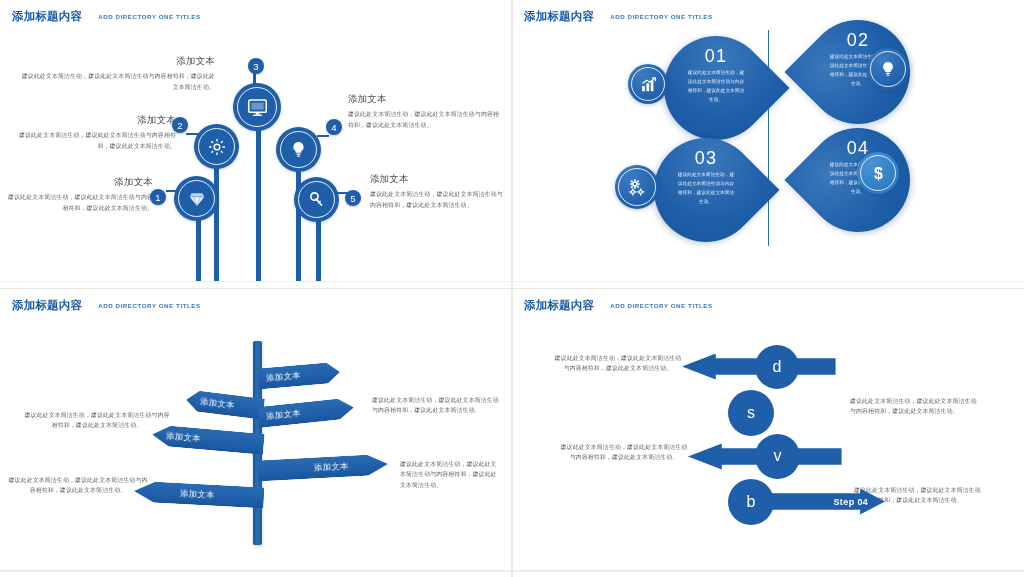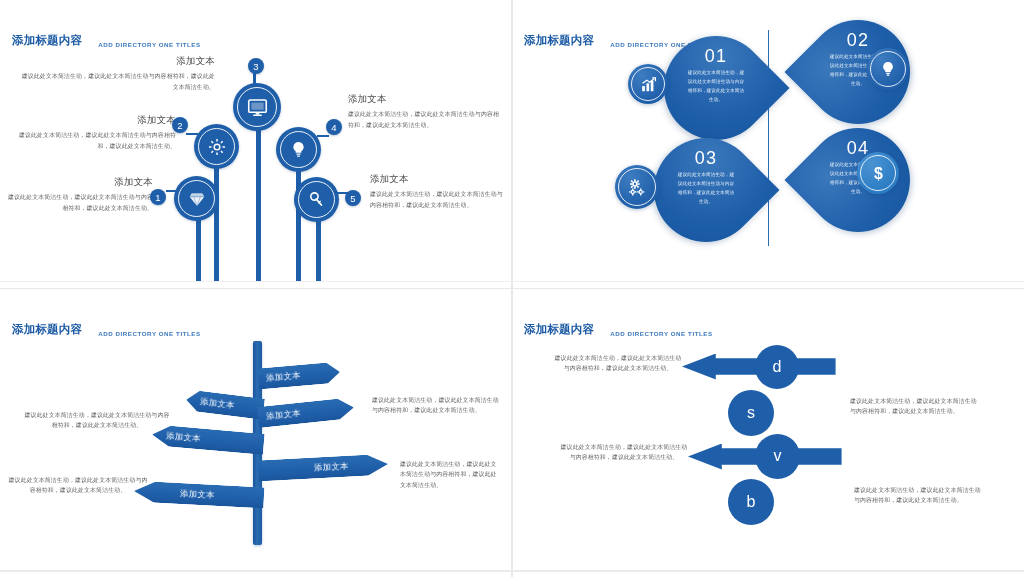--- a/index.html
+++ b/index.html
@@ -28,23 +28,22 @@
   
   .divider-v, .divider-h { position: absolute; background: #e8e8e8; z-index: 40; }
   .divider-v { left: 511px; top: 0; width: 1.5px; height: 577px; }
   .divider-h { left: 0; top: 287.5px; width: 1024px; height: 1.5px; }
   .edge-b { position: absolute; left: 0; top: 570px; width: 1024px; height: 1.5px; background: #ebebeb; z-index: 40;}
   .edge-b2 { position: absolute; left: 0; top: 281px; width: 1024px; height: 1.2px; background: #efefef; z-index: 40;}
 
   
   .phead {
     position: absolute; left: 12px; top: 9px;
-    display: flex; align-items: flex-end; gap: 16px;
+    display: flex; align-items: center; gap: 16px;
     white-space: nowrap;
-    margin-top: 24px;
   }
   .phead .cn {
     font-size: 11.5px; font-weight: bold; color: #1c5ba4;
     letter-spacing: 0.2px;
   }
   .phead .en {
     font-size: 6.2px; font-weight: bold; color: #3d79bb;
     letter-spacing: 0.55px;
   }
 
@@ -422,20 +421,23 @@
 
     <div class="scircle" style="left:243px; top:145px; width:45px; height:45px;">v</div>
     <div class="sarrow sarrow-l" style="left:176px; top:155px; width:105px;">
       <span>Step 03</span>
     </div>
     <div class="tblock ac" style="left:48px; top:153px; width:128px;">
       <div class="b">建议此处文本简洁生动，建议此处文本简洁生动与内容相符和，建议此处文本简洁生动。</div>
     </div>
 
     <div class="scircle" style="left:216px; top:190px; width:46px; height:46px;">b</div>
+    <div class="sarrow sarrow-r" style="left:260px; top:200px; width:113px;">
+      <span>Step 04</span>
+    </div>
     <div class="tblock al" style="left:342px; top:196px; width:130px;">
       <div class="b">建议此处文本简洁生动，建议此处文本简洁生动与内容相符和，建议此处文本简洁生动。</div>
     </div>
   </div>
 
   <div class="divider-v"></div>
   <div class="divider-h"></div>
   <div class="edge-b2"></div>
   <div class="edge-b"></div>
 </div>

